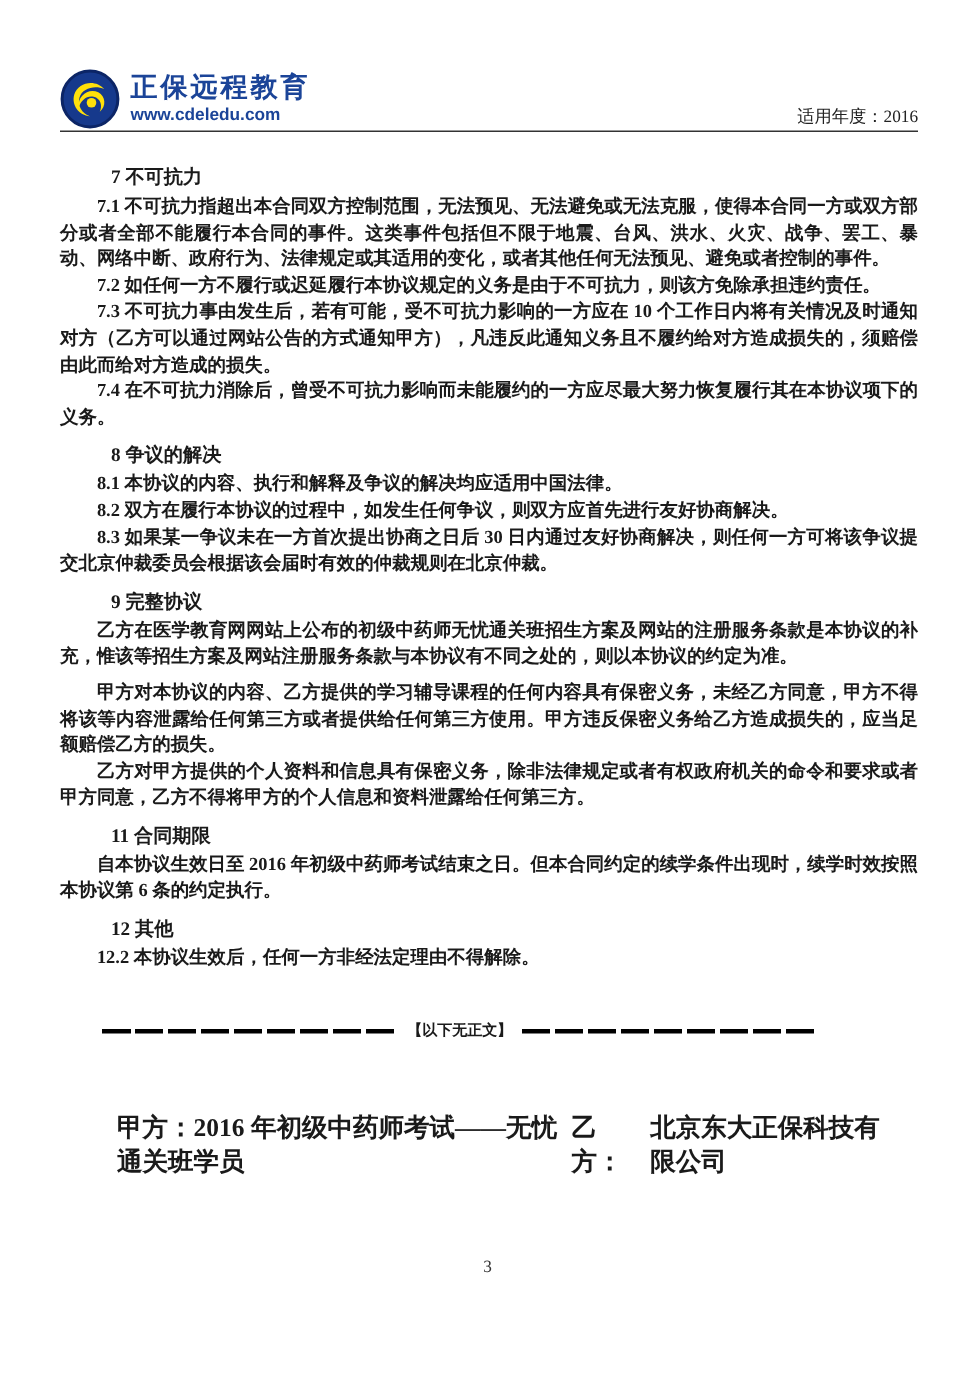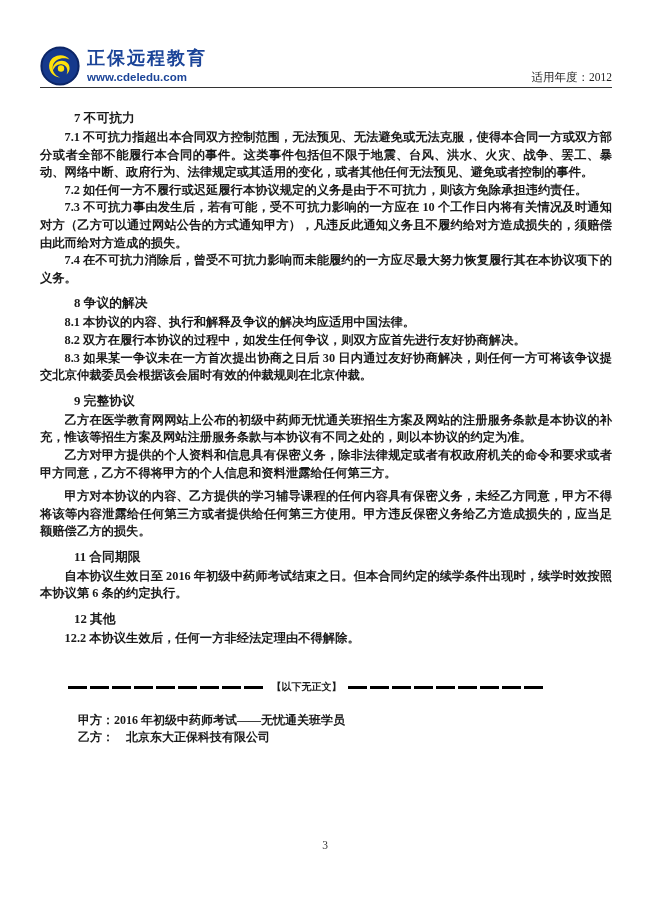--- a/index.html
+++ b/index.html
@@ -107,28 +107,27 @@
   }
   .end-marker-text {
     font-weight: bold;
     font-size: 10px;
     white-space: nowrap;
     padding: 0 2px;
   }
   
   .signatures {
     position: absolute;
-    top: 712px;
+    top: 740px;
     left: 78px;
     right: 55px;
     display: flex;
     justify-content: space-between;
     font-weight: bold;
-    font-size: 12px;
-    flex-direction: column;
+    font-size: 17px;
   }
   .party-b { display: flex; gap: 12px; }
   
   .page-number {
     position: absolute;
     top: 839px;
     left: 0;
     right: 0;
     text-align: center;
     font-size: 11.5px;
@@ -148,21 +147,21 @@
           <path d="M29.5 13.5 C24 6.5 12 8.5 9.5 17 C7.5 24 12.5 31 20 31.5 C14.5 29.5 11.5 24.5 13 19 C14.8 12.8 23.5 10.5 29.5 13.5 Z" fill="#ffe10a"></path>
           <path d="M12.5 25.5 C11.5 18 19 12.5 25.5 15.5 C30.5 18 31 25 26.5 28.5 C28.5 24.5 27 19.5 22.5 18.5 C17.8 17.4 14 21 12.5 25.5 Z" fill="#ffe10a"></path>
           <circle cx="21" cy="22.5" r="3.2" fill="#ffe10a"></circle>
         </svg>
       </span>
       <div class="brand-text">
         <div class="brand-name">正保远程教育</div>
         <div class="brand-url">www.cdeledu.com</div>
       </div>
     </div>
-    <div class="year-label">适用年度：2012</div>
+    <div class="year-label">适用年度：2016</div>
   </header>
 
   <div class="header-rule"></div>
 
   <main class="body">
 
     <section class="section">
       <h2 class="section-heading">7 不可抗力</h2>
       <p class="para">7.1 不可抗力指超出本合同双方控制范围，无法预见、无法避免或无法克服，使得本合同一方或双方部分或者全部不能履行本合同的事件。这类事件包括但不限于地震、台风、洪水、火灾、战争、罢工、暴动、网络中断、政府行为、法律规定或其适用的变化，或者其他任何无法预见、避免或者控制的事件。</p>
       <p class="para">7.2 如任何一方不履行或迟延履行本协议规定的义务是由于不可抗力，则该方免除承担违约责任。</p>
@@ -176,22 +175,22 @@
       <p class="para">8.2 双方在履行本协议的过程中，如发生任何争议，则双方应首先进行友好协商解决。</p>
       <p class="para">8.3 如果某一争议未在一方首次提出协商之日后 30 日内通过友好协商解决，则任何一方可将该争议提交北京仲裁委员会根据该会届时有效的仲裁规则在北京仲裁。</p>
     </section>
 
     <section class="section">
       <h2 class="section-heading">9 完整协议</h2>
       <p class="para">乙方在医学教育网网站上公布的初级中药师无忧通关班招生方案及网站的注册服务条款是本协议的补充，惟该等招生方案及网站注册服务条款与本协议有不同之处的，则以本协议的约定为准。</p>
     </section>
 
     <section class="section">
+      <p class="para gap-top">甲方对本协议的内容、乙方提供的学习辅导课程的任何内容具有保密义务，未经乙方同意，甲方不得将该等内容泄露给任何第三方或者提供给任何第三方使用。甲方违反保密义务给乙方造成损失的，应当足额赔偿乙方的损失。</p>
       <p class="para">乙方对甲方提供的个人资料和信息具有保密义务，除非法律规定或者有权政府机关的命令和要求或者甲方同意，乙方不得将甲方的个人信息和资料泄露给任何第三方。</p>
-      <p class="para gap-top">甲方对本协议的内容、乙方提供的学习辅导课程的任何内容具有保密义务，未经乙方同意，甲方不得将该等内容泄露给任何第三方或者提供给任何第三方使用。甲方违反保密义务给乙方造成损失的，应当足额赔偿乙方的损失。</p>
     </section>
 
     <section class="section">
       <h2 class="section-heading">11 合同期限</h2>
       <p class="para">自本协议生效日至 2016 年初级中药师考试结束之日。但本合同约定的续学条件出现时，续学时效按照本协议第 6 条的约定执行。</p>
     </section>
 
     <section class="section">
       <h2 class="section-heading">12 其他</h2>
       <p class="para">12.2 本协议生效后，任何一方非经法定理由不得解除。</p>

